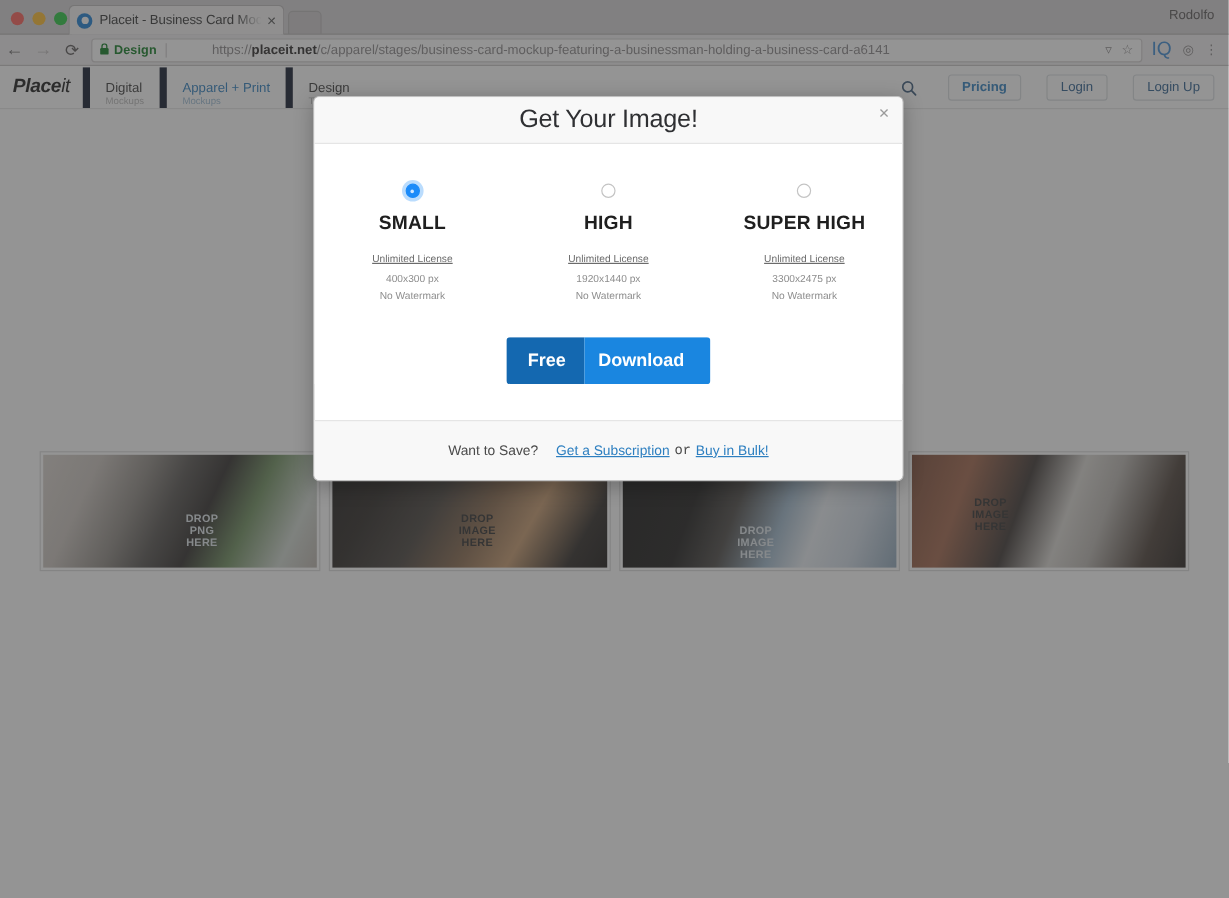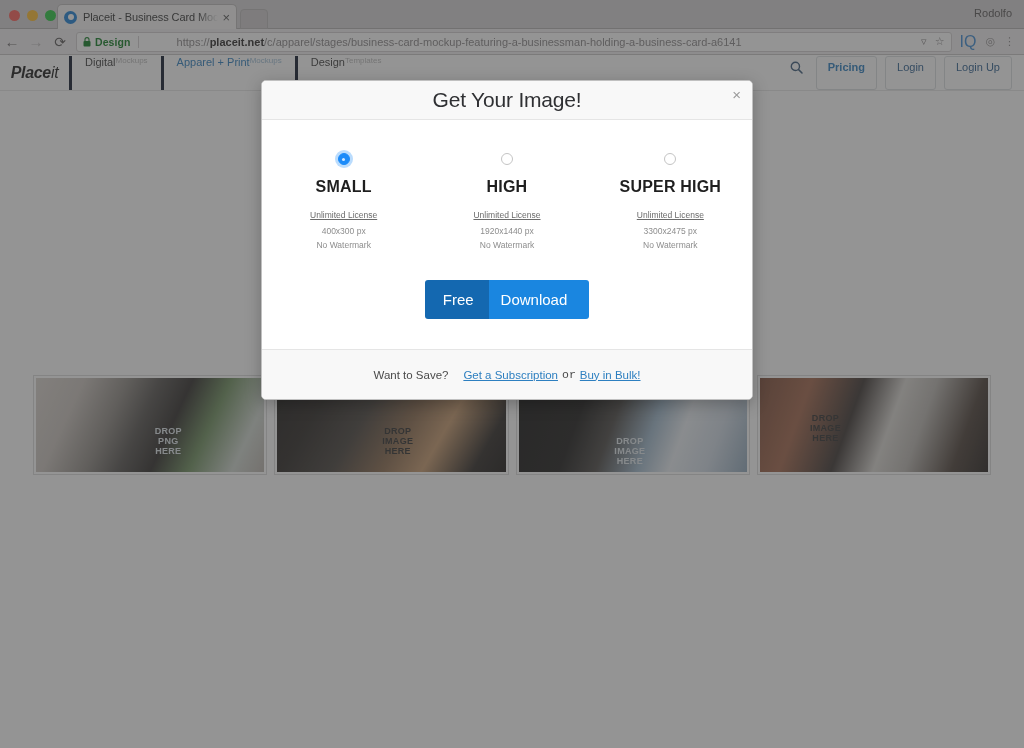--- a/index.html
+++ b/index.html
@@ -101,29 +101,29 @@
     border-bottom: 1px solid #e6e6e6;
     display: flex; align-items: stretch;
   }
   .brand {
     width: 69px; display: flex; align-items: center; justify-content: center;
     font-size: 16px; font-style: italic; font-weight: bold; color: #1a1a1a;
     letter-spacing: -0.3px;
   }
   .brand .light { font-weight: normal; }
   .nav-item {
-    padding: 0 13px; display: flex; justify-content: flex-end;
-    border-left: 3px solid #0f172a; cursor: pointer; min-width: 62px;
+    padding: 0 13px; display: flex; flex-direction: column; justify-content: flex-end;
+    border-left: 6px solid #0f172a; cursor: pointer; min-width: 62px;
   }
   .nav-item .t1 { font-size: 11px; color: #3a3a3a; line-height: 12px; }
   .nav-item .t2 { font-size: 8px; color: #b9b9b9; line-height: 10px; }
   .nav-item.active .t1 { color: #2d7fc0; }
   .nav-item.active .t2 { color: #9dbdd6; }
   .nav-right {
-    margin-left: auto; display: flex; gap: 8px; padding-right: 12px;
+    margin-left: auto; display: flex; align-items: center; gap: 21px; padding-right: 12px;
   }
   .search-btn {
     width: 22px; height: 22px; display: flex; align-items: center; justify-content: center;
     cursor: pointer;
   }
   .pill {
     border: 1px solid #d9dde0; border-radius: 3px;
     padding: 4px 11px; font-size: 11px; color: #2d5f8f; cursor: pointer;
     background: #fff;
   }
@@ -228,21 +228,21 @@
   .option-license {
     margin-top: 14px; font-size: 8.5px; color: #6b6b6b;
     text-decoration: underline; cursor: pointer; display: inline-block;
   }
   .option-dim { margin-top: 4px; font-size: 8.5px; color: #8d8d8d; }
   .option-wm { margin-top: 4px; font-size: 8.5px; color: #8d8d8d; }
 
   .dl-wrap { margin-top: 30px; display: flex; justify-content: center; }
   .dl-btn {
     display: flex; border-radius: 3px; overflow: hidden; cursor: pointer;
-    font-size: 15px; font-weight: normal; color: #fff;
+    font-size: 15px; font-weight: bold; color: #fff;
   }
   .dl-free { background: #1468b0; padding: 11px 15px 11px 18px; }
   .dl-download { background: #1a86e0; padding: 11px 22px 11px 12px; }
 
   .modal-footer {
     margin-top: 30px; height: 50px; background: #f8f8f8;
     border-top: 1px solid #e5e5e5;
     display: flex; align-items: center; justify-content: center;
     font-size: 11.5px; color: #4a4a4a;
   }

